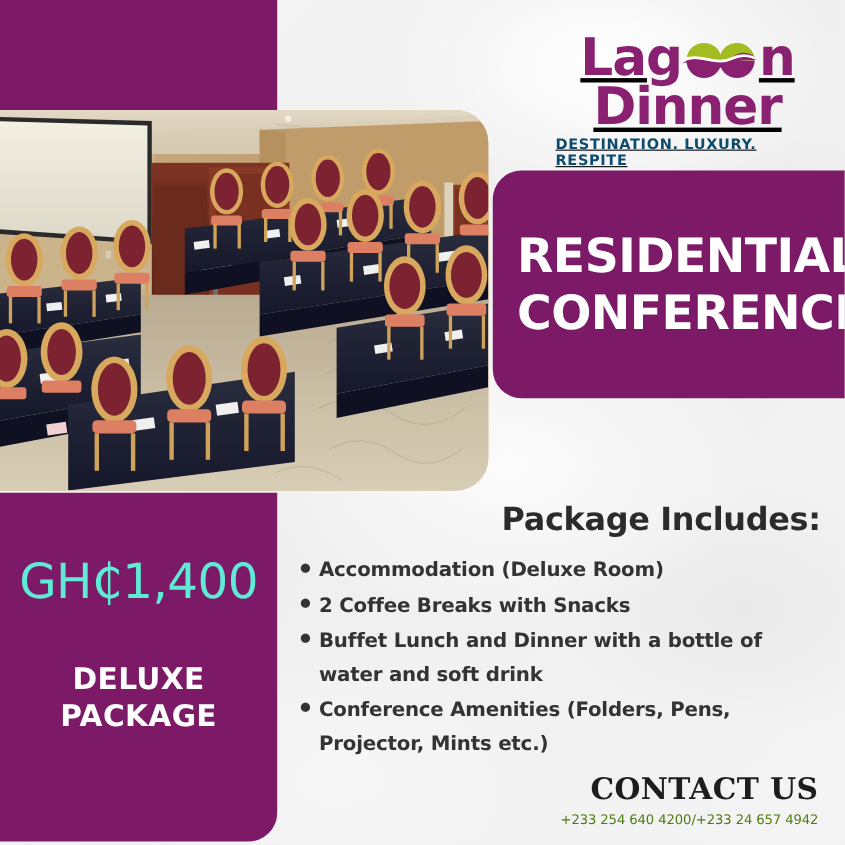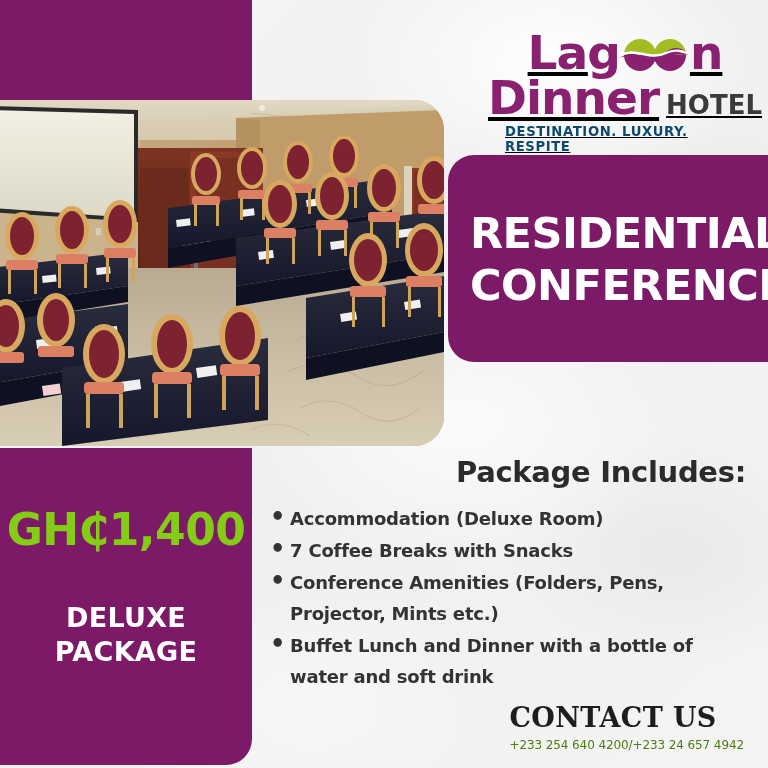--- a/index.html
+++ b/index.html
@@ -83,21 +83,21 @@
   
   .title-line {
     font-family:"DejaVu Sans", sans-serif;
     font-weight:bold; color:#ffffff;
     font-size:43px; line-height:52px; letter-spacing:-0.5px;
   }
 
   
   #price-amount {
     font-family:"DejaVu Sans", sans-serif;
-    font-weight:bold; color:#84cc16;
+    font-weight:normal; color:#5eead4;
     font-size:44px; letter-spacing:-0.5px; white-space:nowrap;
   }
   #price-sub {
     margin-top:46px; text-align:center;
     font-family:"DejaVu Sans", sans-serif;
     font-weight:bold; color:#ffffff;
     font-size:27px; line-height:34px; letter-spacing:0.3px;
   }
 
   
@@ -117,21 +117,21 @@
     font-size:18px; line-height:31px; letter-spacing:-0.2px;
     margin-bottom:1px;
   }
   #package-list li::before {
     content:"•"; position:absolute; left:2px; top:-1px;
     font-size:24px; color:#333333;
   }
 
   
   #contact {
-    position:absolute; right:24px; bottom:10px; 
+    position:absolute; right:24px; bottom:10px; text-align:right;
   }
   #contact-heading {
     font-family:"DejaVu Serif", serif;
     font-weight:bold; color:#1d1d1d;
     font-size:27px; letter-spacing:0.4px;
   }
   .contact-line {
     font-family:"DejaVu Sans", sans-serif;
     color:#4d7c0f; font-size:12px; line-height:25px; letter-spacing:-0.1px;
   }
@@ -416,21 +416,20 @@
       <path d="M36 27 A16 16 0 0 1 68 27 Z" fill="#a3bc21"></path>
       <path d="M6 27 A16 16 0 0 0 38 27 Z" fill="#8a2070"></path>
       <path d="M36 27 A16 16 0 0 0 68 27 Z" fill="#8a2070"></path>
       <path d="M2 30 C 16 18, 34 36, 48 24 C 58 16, 66 22, 72 26 C 64 28, 56 24, 48 30 C 34 40, 16 24, 2 30 Z" fill="#8a2070"></path>
       <path d="M2 27 C 18 19, 32 33, 48 25 C 58 20, 66 24, 72 26" fill="none" stroke="#ffffff" stroke-width="2.4"></path>
     </svg>
     <span class="logo-word">n</span>
   </div>
   <div class="logo-row2">
     <span id="logo-beach">Dinner</span>
-    <span id="logo-hotel">HOTEL</span>
   </div>
   <div id="logo-tagline">DESTINATION. LUXURY. RESPITE</div>
 </div>
 
 <div id="title-block">
   <div class="title-line">RESIDENTIAL</div>
   <div class="title-line">CONFERENCE</div>
 </div>
 
 <div id="price-block">
@@ -438,22 +437,22 @@
   <div id="price-sub">
     <div>DELUXE</div>
     <div>PACKAGE</div>
   </div>
 </div>
 
 <div id="package">
   <div id="package-heading">Package Includes:</div>
   <ul id="package-list">
     <li>Accommodation (Deluxe Room)</li>
-    <li>7 Coffee Breaks with Snacks</li>
+    <li>2 Coffee Breaks with Snacks</li>
+    <li>Buffet Lunch and Dinner with a bottle of water and soft drink</li>
     <li>Conference Amenities (Folders, Pens, Projector, Mints etc.)</li>
-    <li>Buffet Lunch and Dinner with a bottle of water and soft drink</li>
   </ul>
 </div>
 
 <div id="contact">
   <div id="contact-heading">CONTACT US</div>
   <div class="contact-line">+233 254 640 4200/+233 24 657 4942</div>
 </div>
 
 </body></html>

